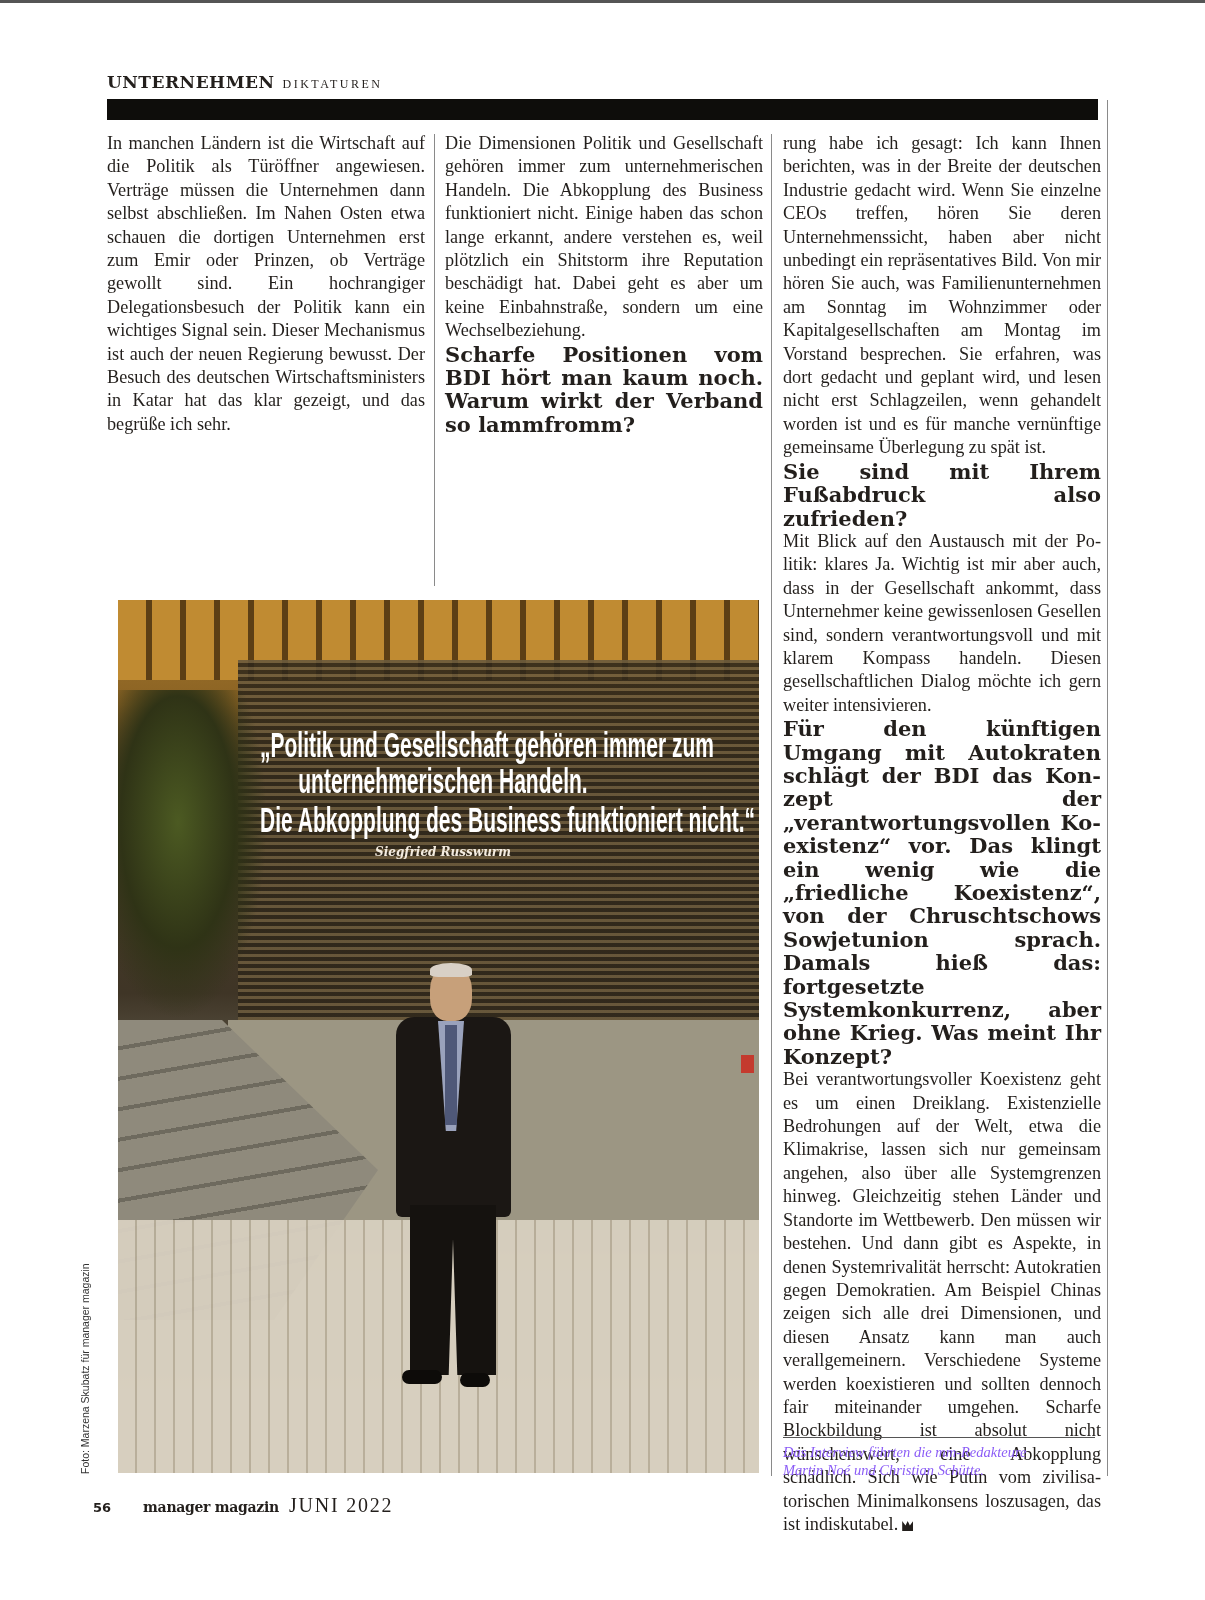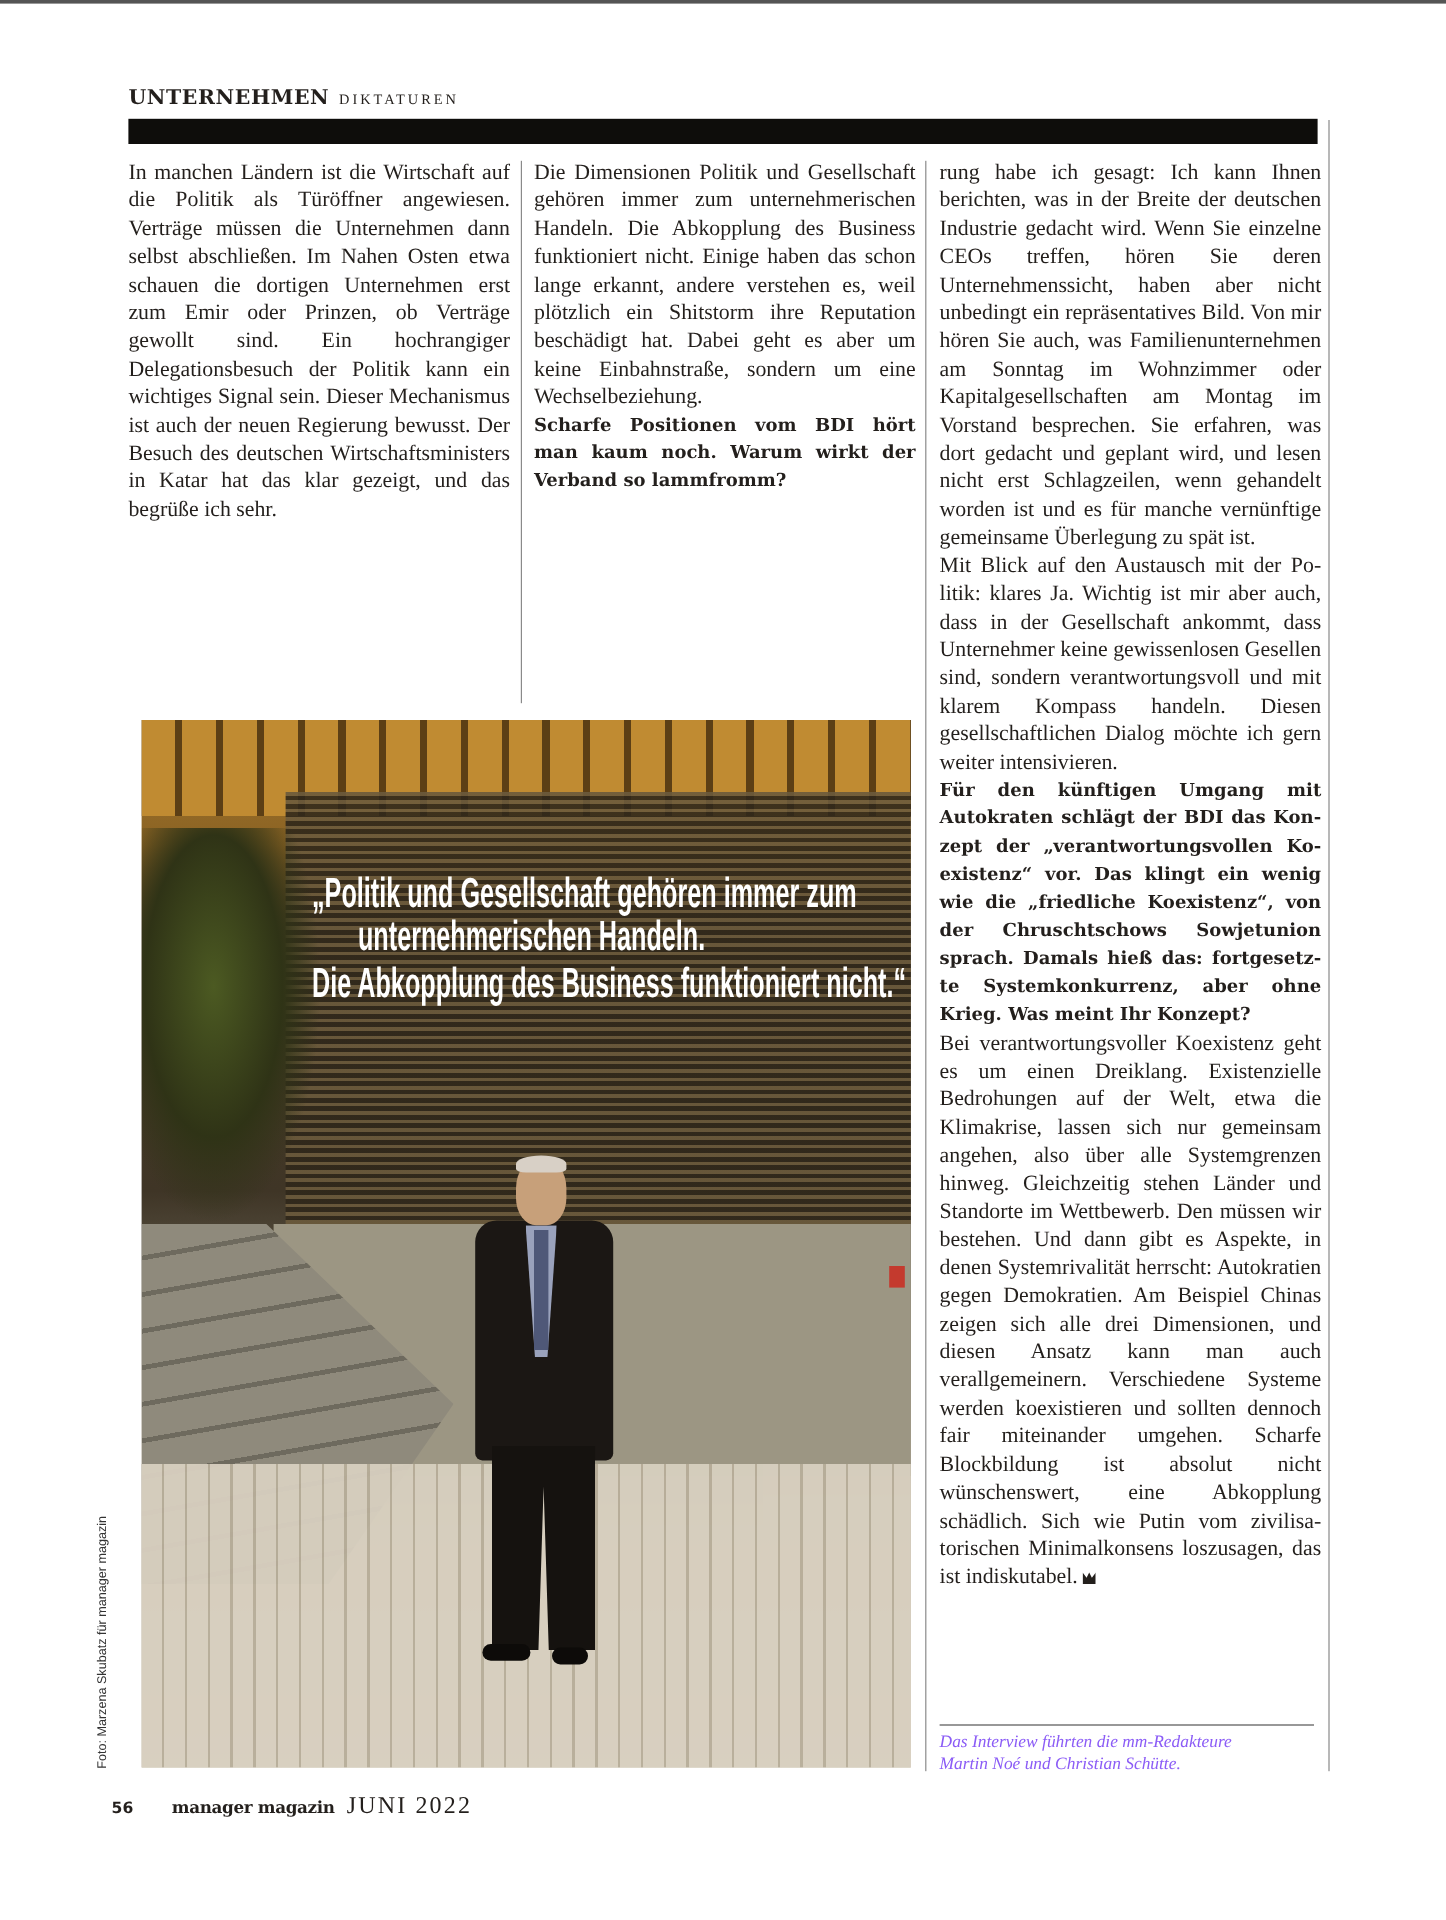--- a/index.html
+++ b/index.html
@@ -6,21 +6,21 @@
   body { width: 1205px; height: 1600px; position: relative; overflow: hidden;
          font-family: "DejaVu Serif", "Liberation Serif", serif; color: #231f1c; }
   .topline { position: absolute; left: 0; top: 0; width: 1205px; height: 3px; background: #555; }
   .kicker { position: absolute; left: 107px; top: 72px; font-size: 17px; letter-spacing: 1px; }
   .kicker .sec { font-family: "DejaVu Serif", serif; font-weight: bold; letter-spacing: 0.5px; }
   .kicker .topic { font-family: "Liberation Serif", serif; letter-spacing: 2.5px; margin-left: 8px; font-size: 12px; }
   .bar { position: absolute; left: 107px; top: 99px; width: 991px; height: 21px; background: #0e0d0b; }
   .col { position: absolute; top: 132px; width: 318px; font-family: "Liberation Serif", serif;
          font-size: 18.2px; line-height: 23.4px; text-align: justify; hyphens: manual; }
   .col p { margin: 0; }
-  .col p.q { font-family: "DejaVu Serif", serif; font-weight: bold; font-size: 15px; line-height: 23.4px; }
+  .col p.q { font-family: "DejaVu Serif", serif; font-weight: bold; font-size: 21px; line-height: 23.4px; }
   .c1 { left: 107px; }
   .c2 { left: 445px; }
   .c3 { left: 783px; }
   .rule { position: absolute; width: 1px; background: #8a8a8a; }
   .r1 { left: 434px; top: 134px; height: 452px; }
   .r2 { left: 771px; top: 134px; height: 1342px; }
   .r3 { left: 1107px; top: 100px; height: 1376px; }
   .photo { position: absolute; left: 118px; top: 600px; width: 641px; height: 873px; overflow: hidden;
            background: linear-gradient(180deg, #a77a2e 0%, #8a6223 12%, #4b3c25 20%, #3f3526 45%, #575041 52%, #7d7462 62%, #b2a996 75%, #d3cbbb 100%); }
   .blinds { position: absolute; left: 120px; top: 60px; width: 530px; height: 360px;
@@ -85,20 +85,21 @@
   <p>In manchen Ländern ist die Wirtschaft auf die Politik als Türöffner angewiesen. Verträge müssen die Unternehmen dann selbst abschließen. Im Nahen Osten etwa schauen die dortigen Unter­nehmen erst zum Emir oder Prinzen, ob Verträge gewollt sind. Ein hochrangiger Delegationsbesuch der Politik kann ein wichtiges Signal sein. Dieser Mechanis­mus ist auch der neuen Regierung be­wusst. Der Besuch des deutschen Wirt­schaftsministers in Katar hat das klar gezeigt, und das begrüße ich sehr.</p>
 </div>
 
 <div class="col c2">
   <p>Die Dimensionen Politik und Gesell­schaft gehören immer zum unter­nehmerischen Handeln. Die Abkopp­lung des Business funktioniert nicht. Einige haben das schon lange erkannt, andere verstehen es, weil plötzlich ein Shitstorm ihre Reputation beschädigt hat. Dabei geht es aber um keine Ein­bahnstraße, sondern um eine Wechsel­beziehung.</p>
   <p class="q">Scharfe Positionen vom BDI hört man kaum noch. Warum wirkt der Verband so lammfromm?</p>
 </div>
 
 <div class="col c3">
   <p>rung habe ich gesagt: Ich kann Ihnen berichten, was in der Breite der deut­schen Industrie gedacht wird. Wenn Sie einzelne CEOs treffen, hören Sie deren Unternehmenssicht, haben aber nicht unbedingt ein repräsentatives Bild. Von mir hören Sie auch, was Familienunter­nehmen am Sonntag im Wohnzimmer oder Kapitalgesellschaften am Montag im Vorstand besprechen. Sie erfahren, was dort gedacht und geplant wird, und lesen nicht erst Schlagzeilen, wenn ge­handelt worden ist und es für manche vernünftige gemeinsame Überlegung zu spät ist.</p>
+  <p class="q">Sie sind mit Ihrem Fußabdruck also zufrieden?</p>
   <p>Mit Blick auf den Austausch mit der Po­litik: klares Ja. Wichtig ist mir aber auch, dass in der Gesellschaft ankommt, dass Unternehmer keine gewissenlosen Ge­sellen sind, sondern verantwortungsvoll und mit klarem Kompass handeln. Die­sen gesellschaftlichen Dialog möchte ich gern weiter intensivieren.</p>
   <p class="q">Für den künftigen Umgang mit Autokraten schlägt der BDI das Kon­zept der „verantwortungsvollen Ko­existenz“ vor. Das klingt ein wenig wie die „friedliche Koexistenz“, von der Chruschtschows Sowjetunion sprach. Damals hieß das: fortgesetz­te Systemkonkurrenz, aber ohne Krieg. Was meint Ihr Konzept?</p>
   <p><span>Bei verantwortungsvoller Koexistenz geht es um einen Dreiklang. Existenziel­le Bedrohungen auf der Welt, etwa die Klimakrise, lassen sich nur gemeinsam angehen, also über alle Systemgrenzen hinweg. Gleichzeitig stehen Länder und Standorte im Wettbewerb. Den müssen wir bestehen. Und dann gibt es Aspekte, in denen Systemrivalität herrscht: Autokratien gegen Demokratien. Am Beispiel Chinas zeigen sich alle drei Di­mensionen, und diesen Ansatz kann man auch verallgemeinern. Verschiede­ne Systeme werden koexistieren und sollten dennoch fair miteinander umge­hen. Scharfe Blockbildung ist absolut nicht wünschenswert, eine Abkopplung schädlich. Sich wie Putin vom zivilisa­torischen Minimalkonsens loszusagen, das ist indiskutabel.</span><span class="endmark"></span></p>
 </div>
 
 <div class="photo">
   <div class="windows"></div>
   <div class="blinds"></div>
   <div class="plant"></div>
   <div class="wall"></div>
@@ -111,20 +112,21 @@
     <div class="tie"></div>
     <div class="legs"></div>
     <div class="shoe1"></div>
     <div class="shoe2"></div>
     <div class="head"></div>
     <div class="hair"></div>
   </div>
   <div class="quote-l ql1">„Politik und Gesellschaft gehören immer zum</div>
   <div class="quote-l ql2">unternehmerischen Handeln.</div>
   <div class="quote-l ql3">Die Abkopplung des Business funktioniert nicht.“</div>
+  <div class="attrib">Siegfried Russwurm</div>
 </div>
 
 <div class="credit">Foto: Marzena Skubatz für manager magazin</div>
 
 <div class="caption-rule"></div>
 <div class="caption">
   <div>Das Interview führten die mm-Redakteure</div>
   <div>Martin Noé und Christian Schütte.</div>
 </div>
 

